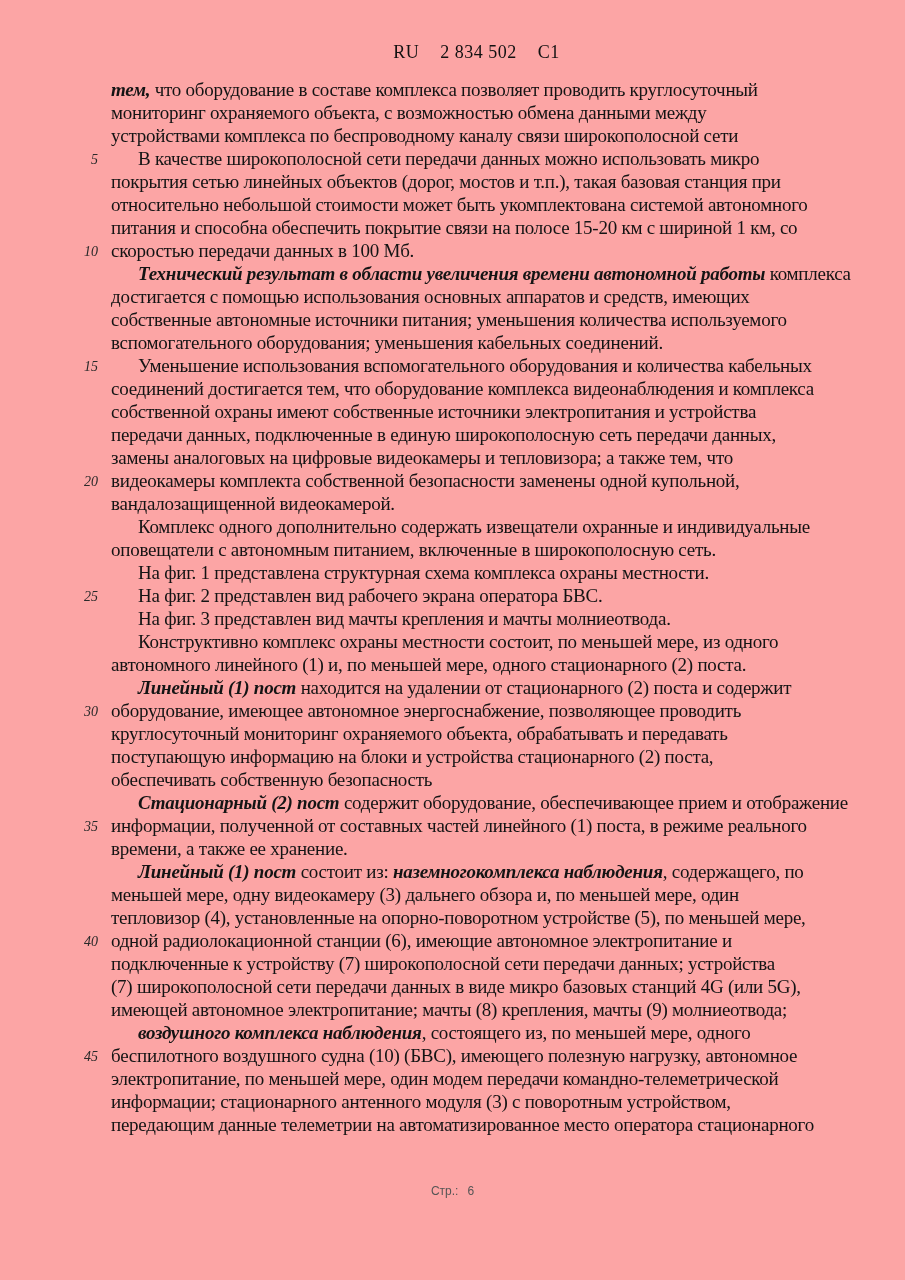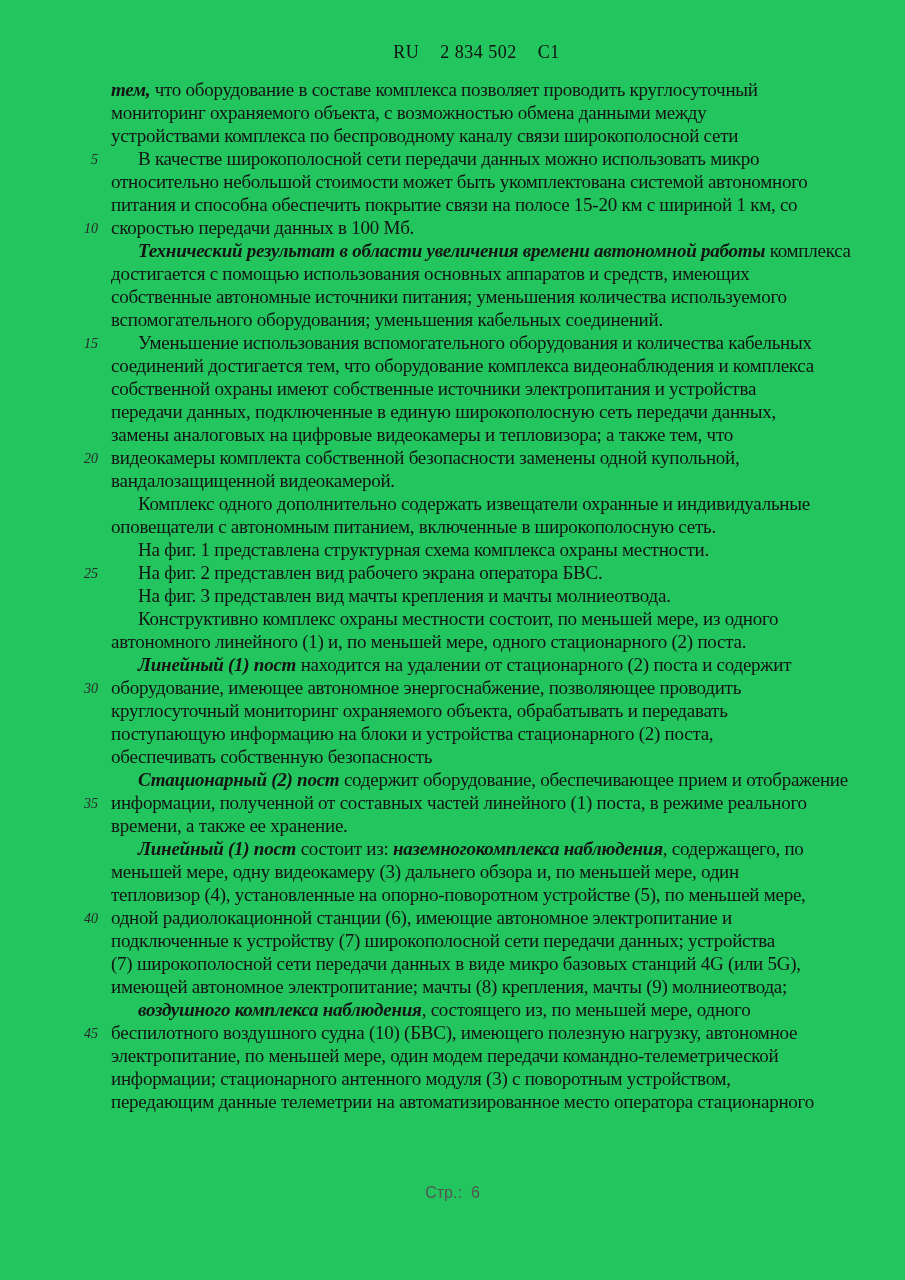--- a/index.html
+++ b/index.html
@@ -4,21 +4,21 @@
 <style>
   html, body {
     margin: 0;
     padding: 0;
     background: #ffffff;
   }
   .page {
     position: relative;
     width: 905px;
     height: 1280px;
-    background: #22c55e;
+    background: #fca5a5;
     font-family: "Liberation Serif", "DejaVu Serif", serif;
     color: #141414;
     overflow: hidden;
   }
   .doc-header {
     position: absolute;
     top: 42px;
     left: 24px;
     width: 905px;
     text-align: center;
@@ -68,21 +68,21 @@
     font-weight: bold;
     font-style: italic;
   }
   .doc-footer {
     position: absolute;
     top: 1184px;
     left: 0;
     width: 905px;
     text-align: center;
     font-family: "Liberation Sans", "DejaVu Sans", sans-serif;
-    font-size: 16px;
+    font-size: 12px;
     color: #555555;
   }
   .doc-footer .gap {
     display: inline-block;
     width: 9px;
   }
 </style>
 </head>
 <body>
 
@@ -92,20 +92,21 @@
     <span class="part">RU</span>
     <span class="part part-mid">2 834 502</span>
     <span class="part">C1</span>
   </div>
 
   <div class="text-body">
       <div class="line"><span class="ltext"><span class="b">тем,</span><span> что оборудование в составе комплекса позволяет проводить круглосуточный</span></span></div>
       <div class="line"><span class="ltext"><span>мониторинг охраняемого объекта, с возможностью обмена данными между</span></span></div>
       <div class="line"><span class="ltext"><span>устройствами комплекса по беспроводному каналу связи широкополосной сети</span></span></div>
       <div class="line indent"><span class="lnum">5</span><span class="ltext"><span>В качестве широкополосной сети передачи данных можно использовать микро</span></span></div>
+      <div class="line"><span class="ltext"><span>покрытия сетью линейных объектов (дорог, мостов и т.п.), такая базовая станция при</span></span></div>
       <div class="line"><span class="ltext"><span>относительно небольшой стоимости может быть укомплектована системой автономного</span></span></div>
       <div class="line"><span class="ltext"><span>питания и способна обеспечить покрытие связи на полосе 15-20 км с шириной 1 км, со</span></span></div>
       <div class="line"><span class="lnum">10</span><span class="ltext"><span>скоростью передачи данных в 100 Мб.</span></span></div>
       <div class="line indent"><span class="ltext"><span class="b">Технический результат в области увеличения времени автономной работы</span><span> комплекса</span></span></div>
       <div class="line"><span class="ltext"><span>достигается с помощью использования основных аппаратов и средств, имеющих</span></span></div>
       <div class="line"><span class="ltext"><span>собственные автономные источники питания; уменьшения количества используемого</span></span></div>
       <div class="line"><span class="ltext"><span>вспомогательного оборудования; уменьшения кабельных соединений.</span></span></div>
       <div class="line indent"><span class="lnum">15</span><span class="ltext"><span>Уменьшение использования вспомогательного оборудования и количества кабельных</span></span></div>
       <div class="line"><span class="ltext"><span>соединений достигается тем, что оборудование комплекса видеонаблюдения и комплекса</span></span></div>
       <div class="line"><span class="ltext"><span>собственной охраны имеют собственные источники электропитания и устройства</span></span></div>

